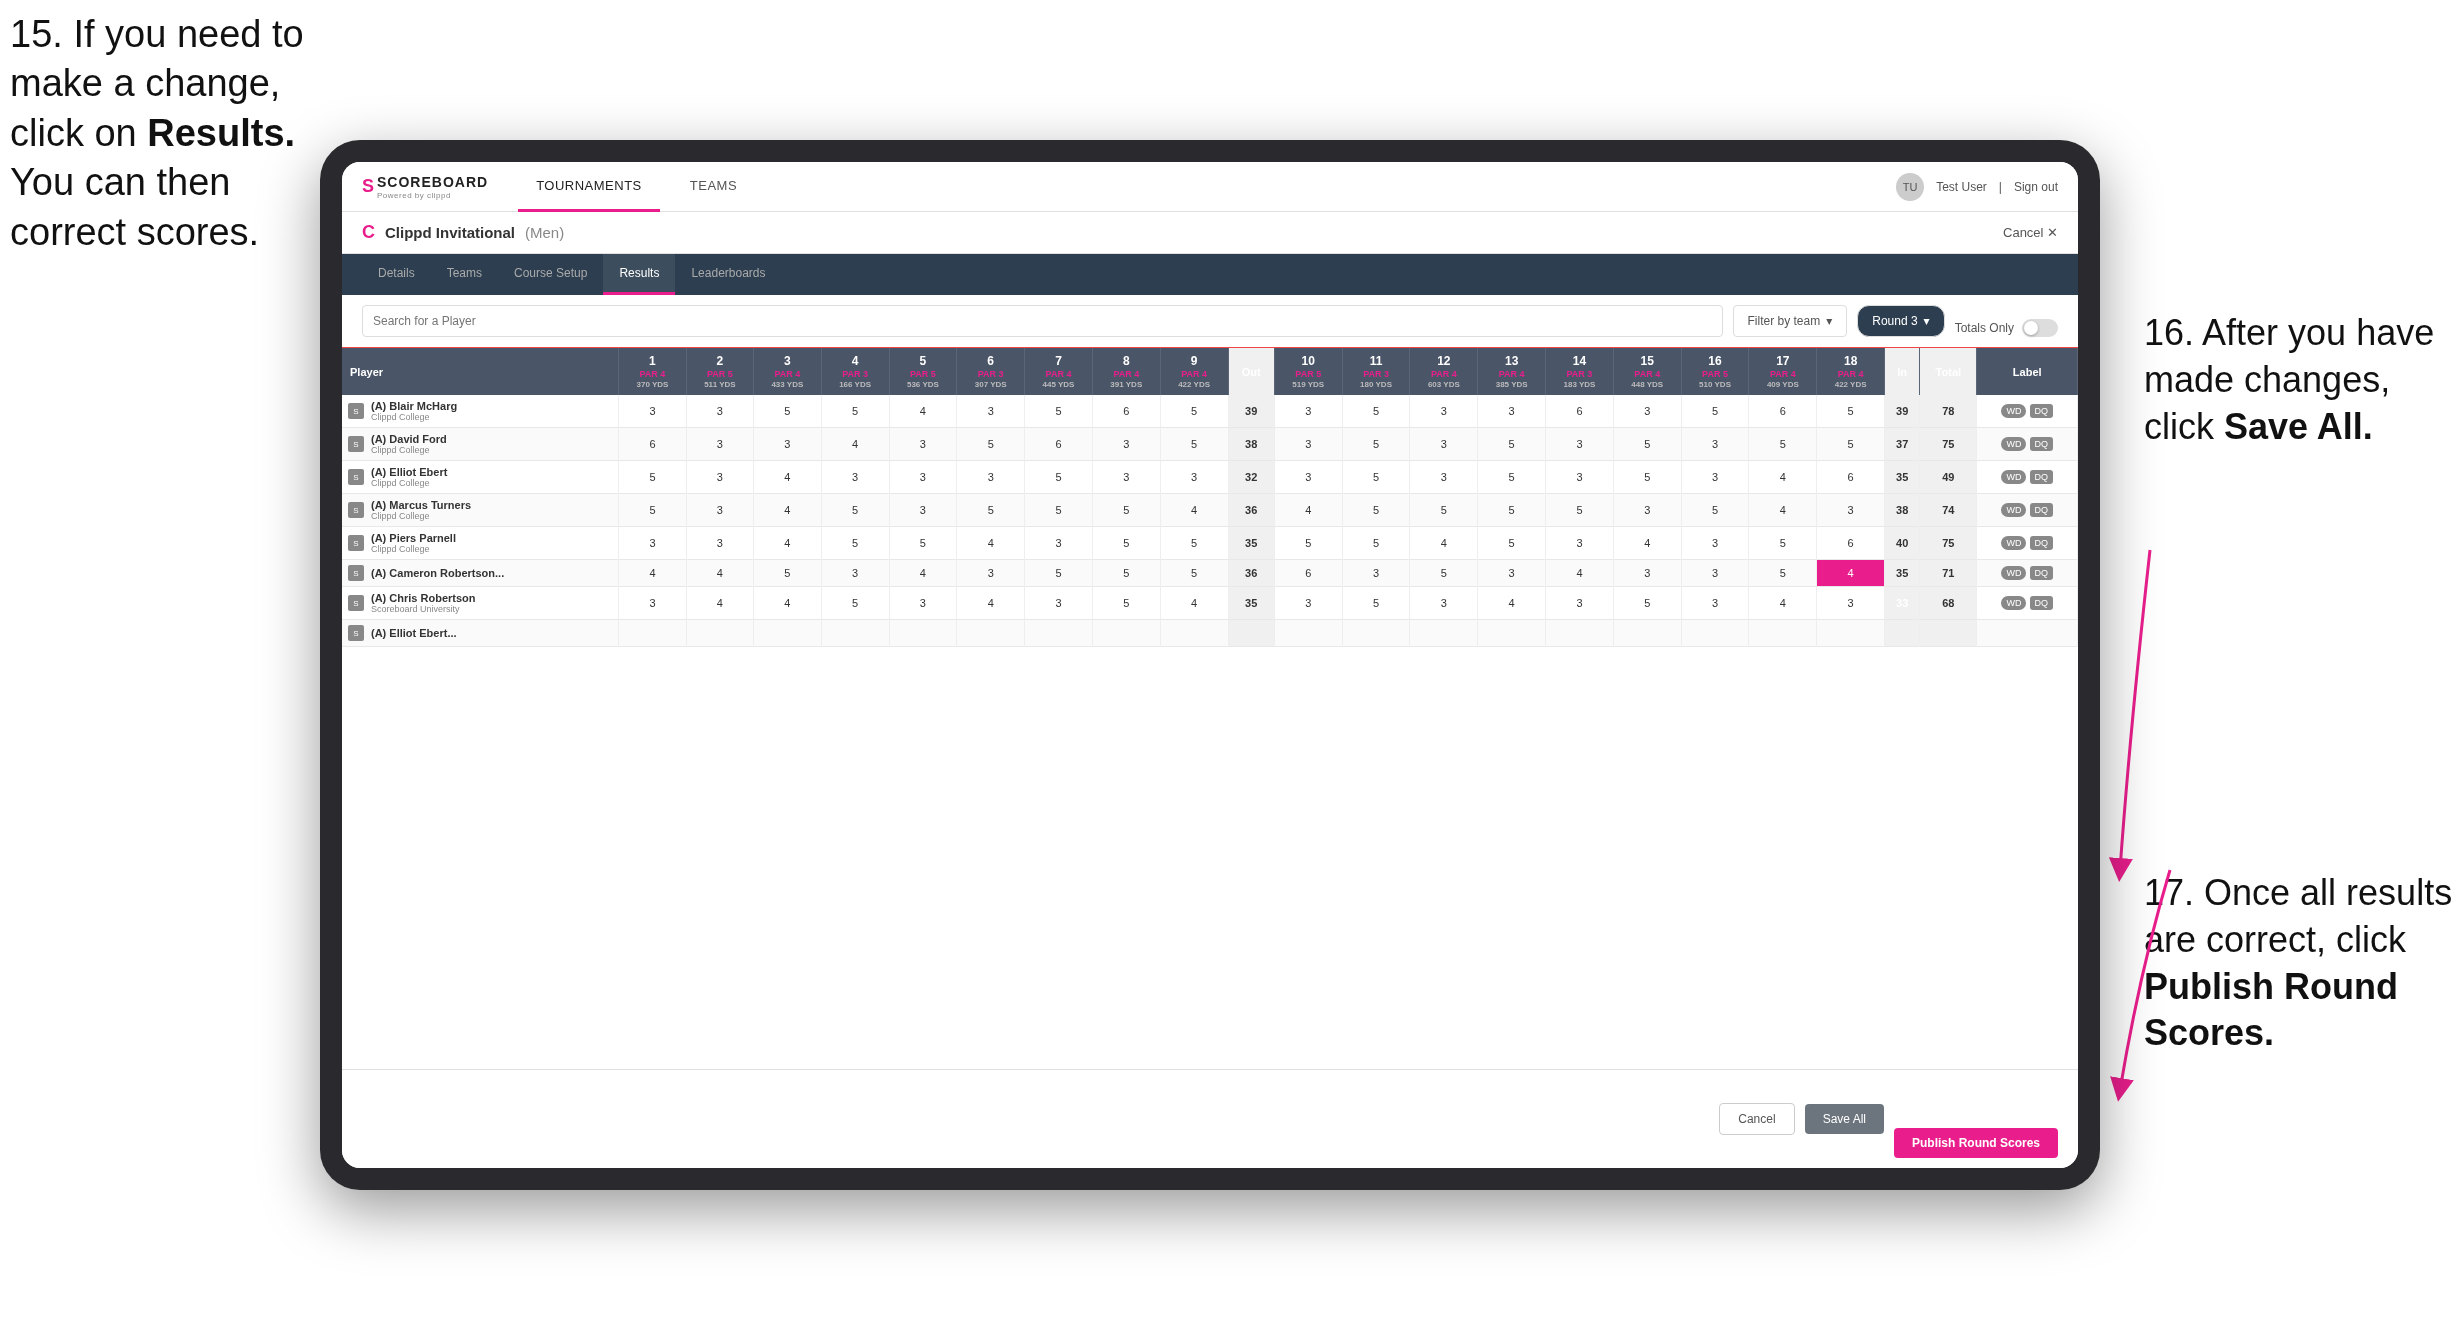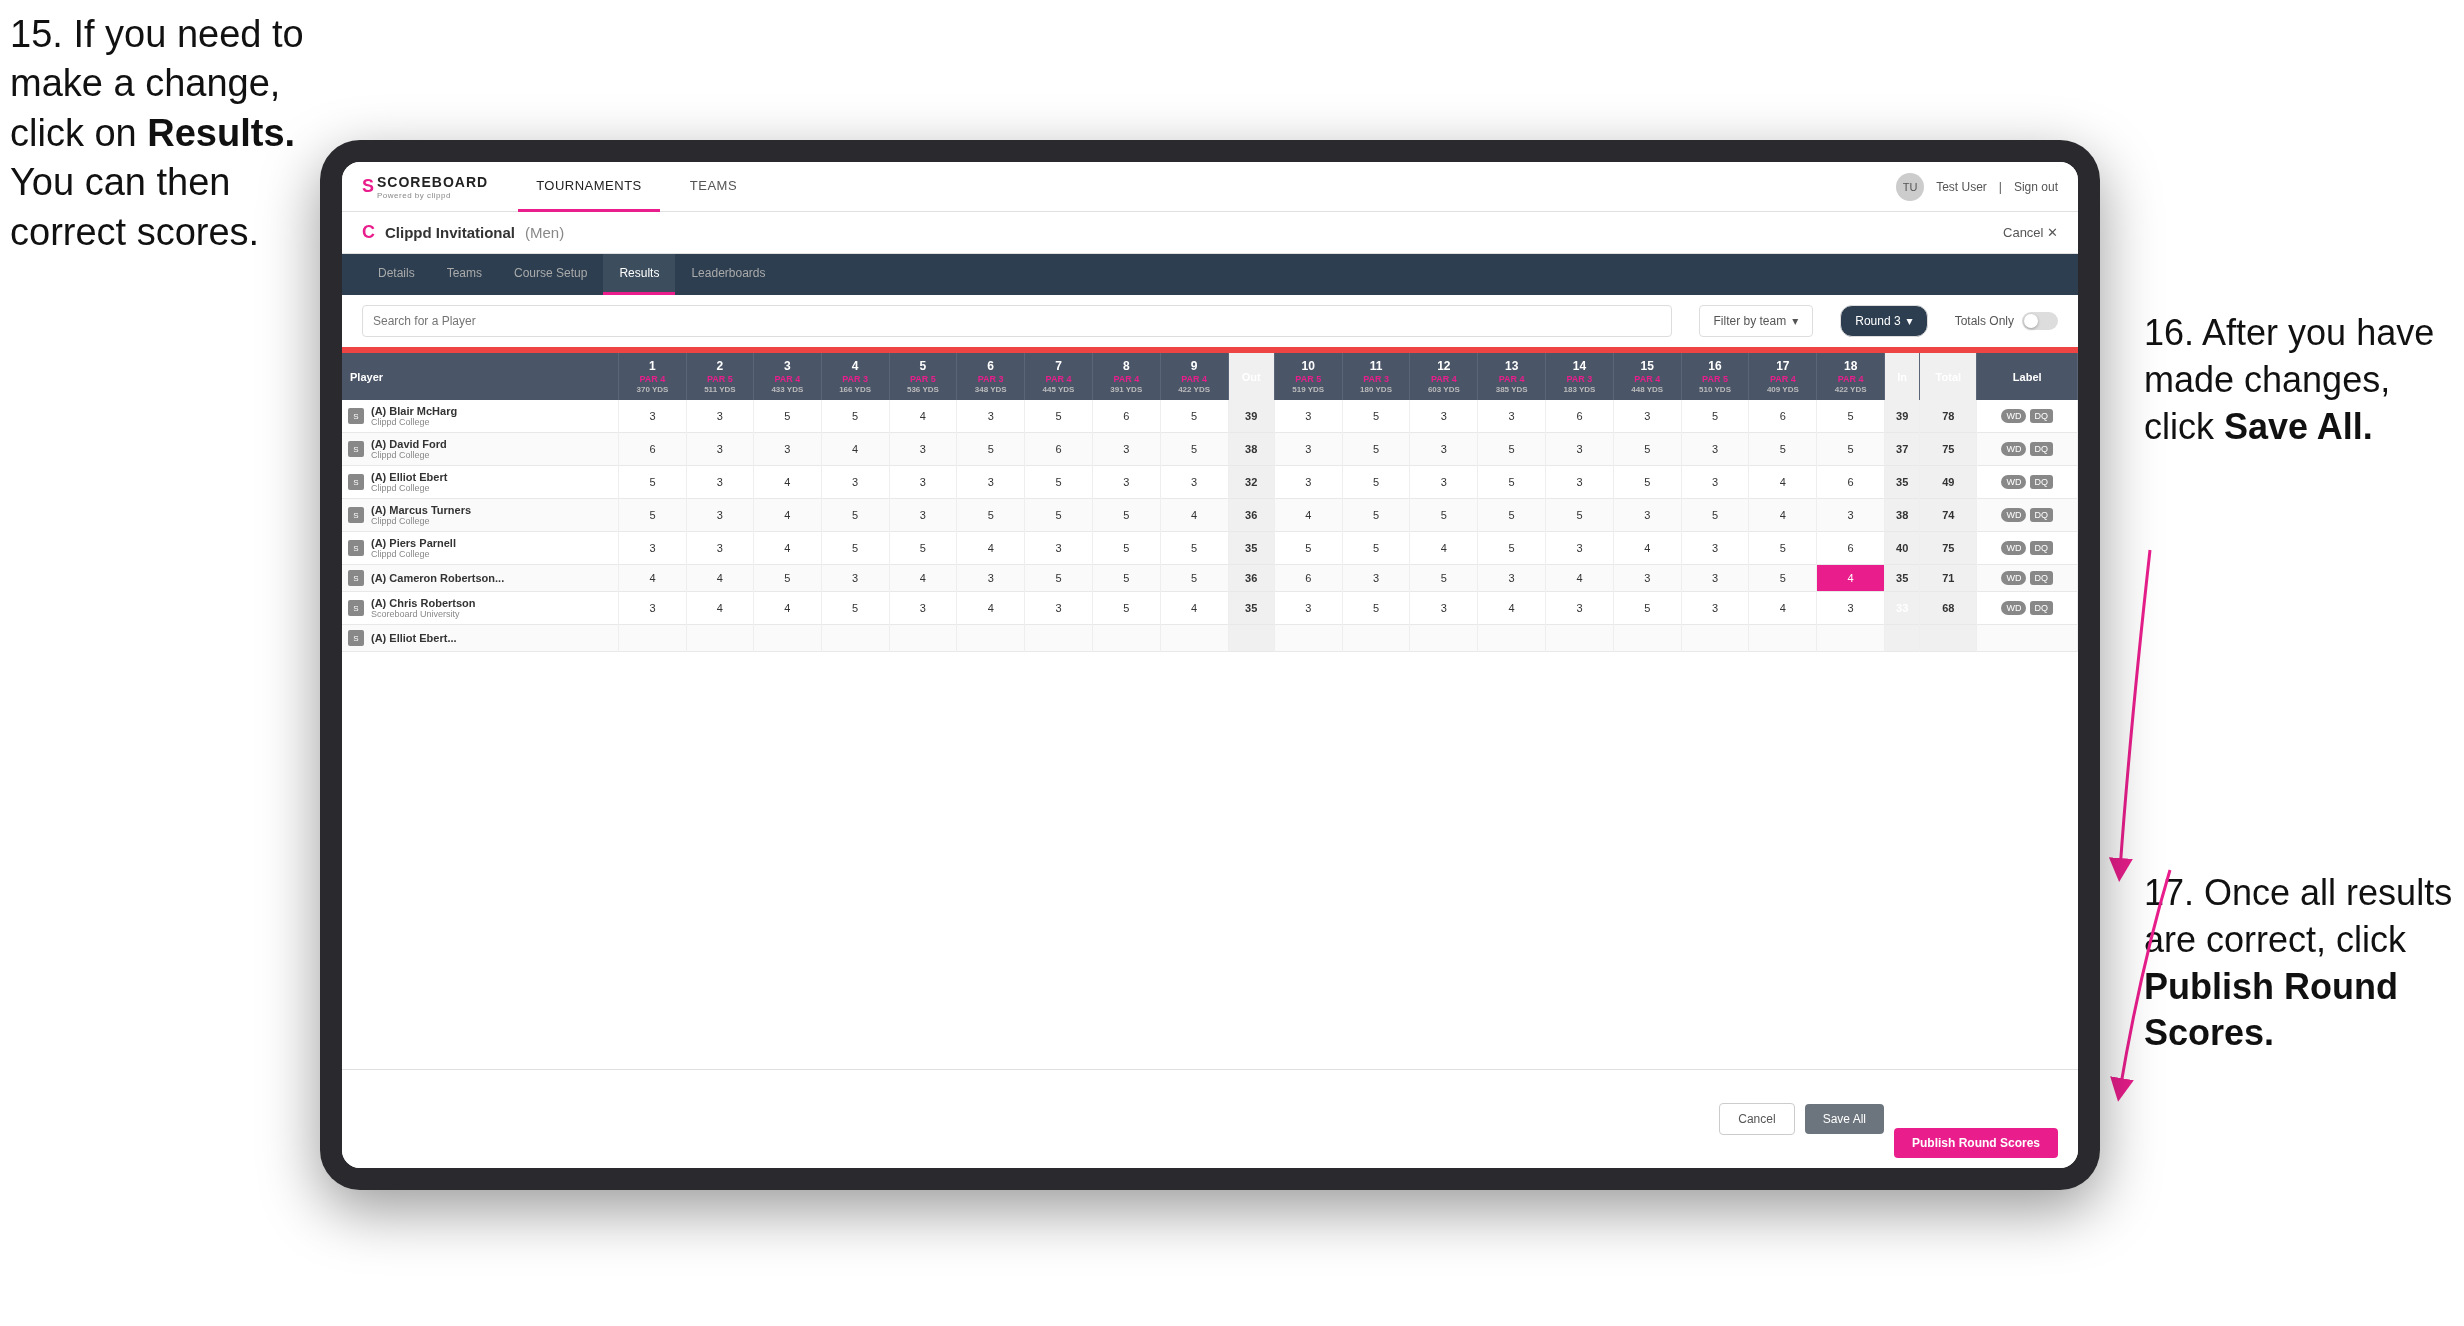--- a/index.html
+++ b/index.html
@@ -195,23 +195,23 @@
       color: #fff;
       border-bottom-color: #e91e8c;
       background: rgba(255,255,255,0.08);
     }
 
     
     .controls-bar {
       background: #fff;
       padding: 10px 20px;
       display: flex;
-      align-items: center;
-      gap: 27px;
-      border-bottom: 6px solid #ef4444;
+      align-items: flex-end;
+      gap: 10px;
+      border-bottom: 1px solid #ef4444;
       flex-shrink: 0;
     }
     .search-input {
       flex: 1;
       height: 32px;
       border: 1px solid #ddd;
       border-radius: 4px;
       padding: 0 10px;
       font-size: 12px;
       color: #aaa;
@@ -573,21 +573,21 @@
               <div class="hole-header">
                 <span class="hole-num">5</span>
                 <span class="hole-par">PAR 5</span>
                 <span class="hole-yds">536 YDS</span>
               </div>
             </th>
             <th>
               <div class="hole-header">
                 <span class="hole-num">6</span>
                 <span class="hole-par">PAR 3</span>
-                <span class="hole-yds">348 YDS</span>
+                <span class="hole-yds">307 YDS</span>
               </div>
             </th>
             <th>
               <div class="hole-header">
                 <span class="hole-num">7</span>
                 <span class="hole-par">PAR 4</span>
                 <span class="hole-yds">445 YDS</span>
               </div>
             </th>
             <th>

